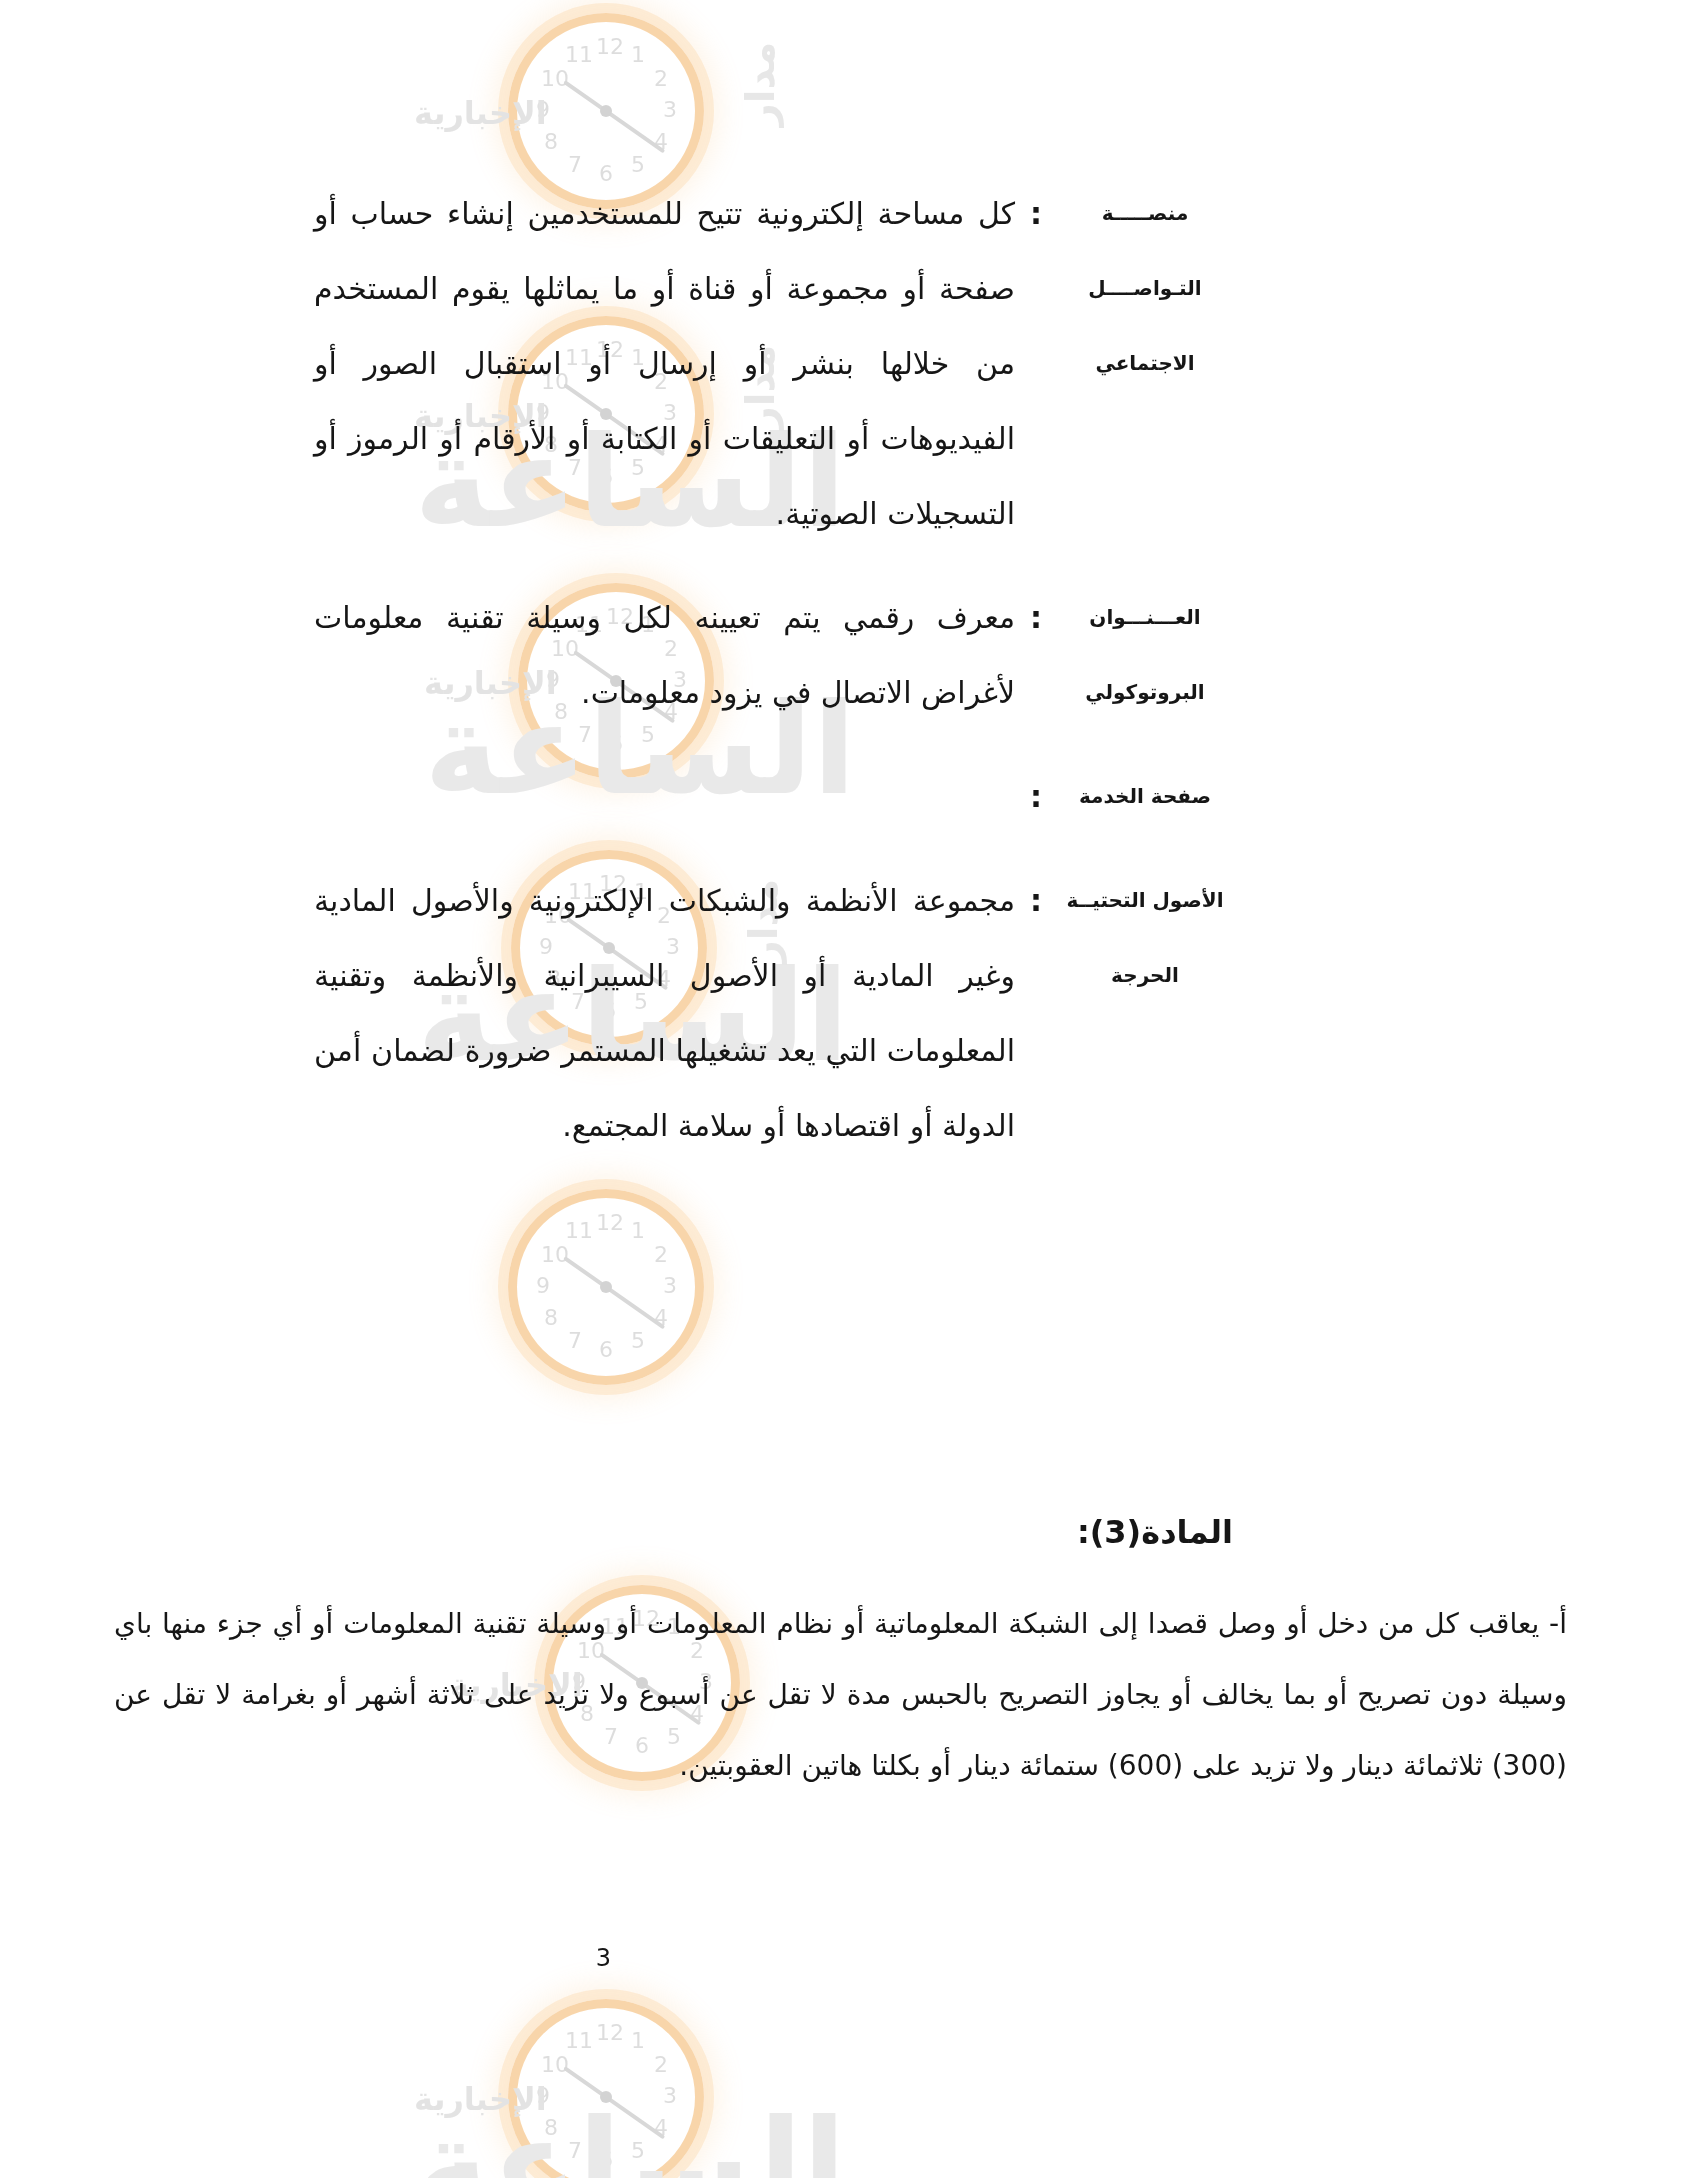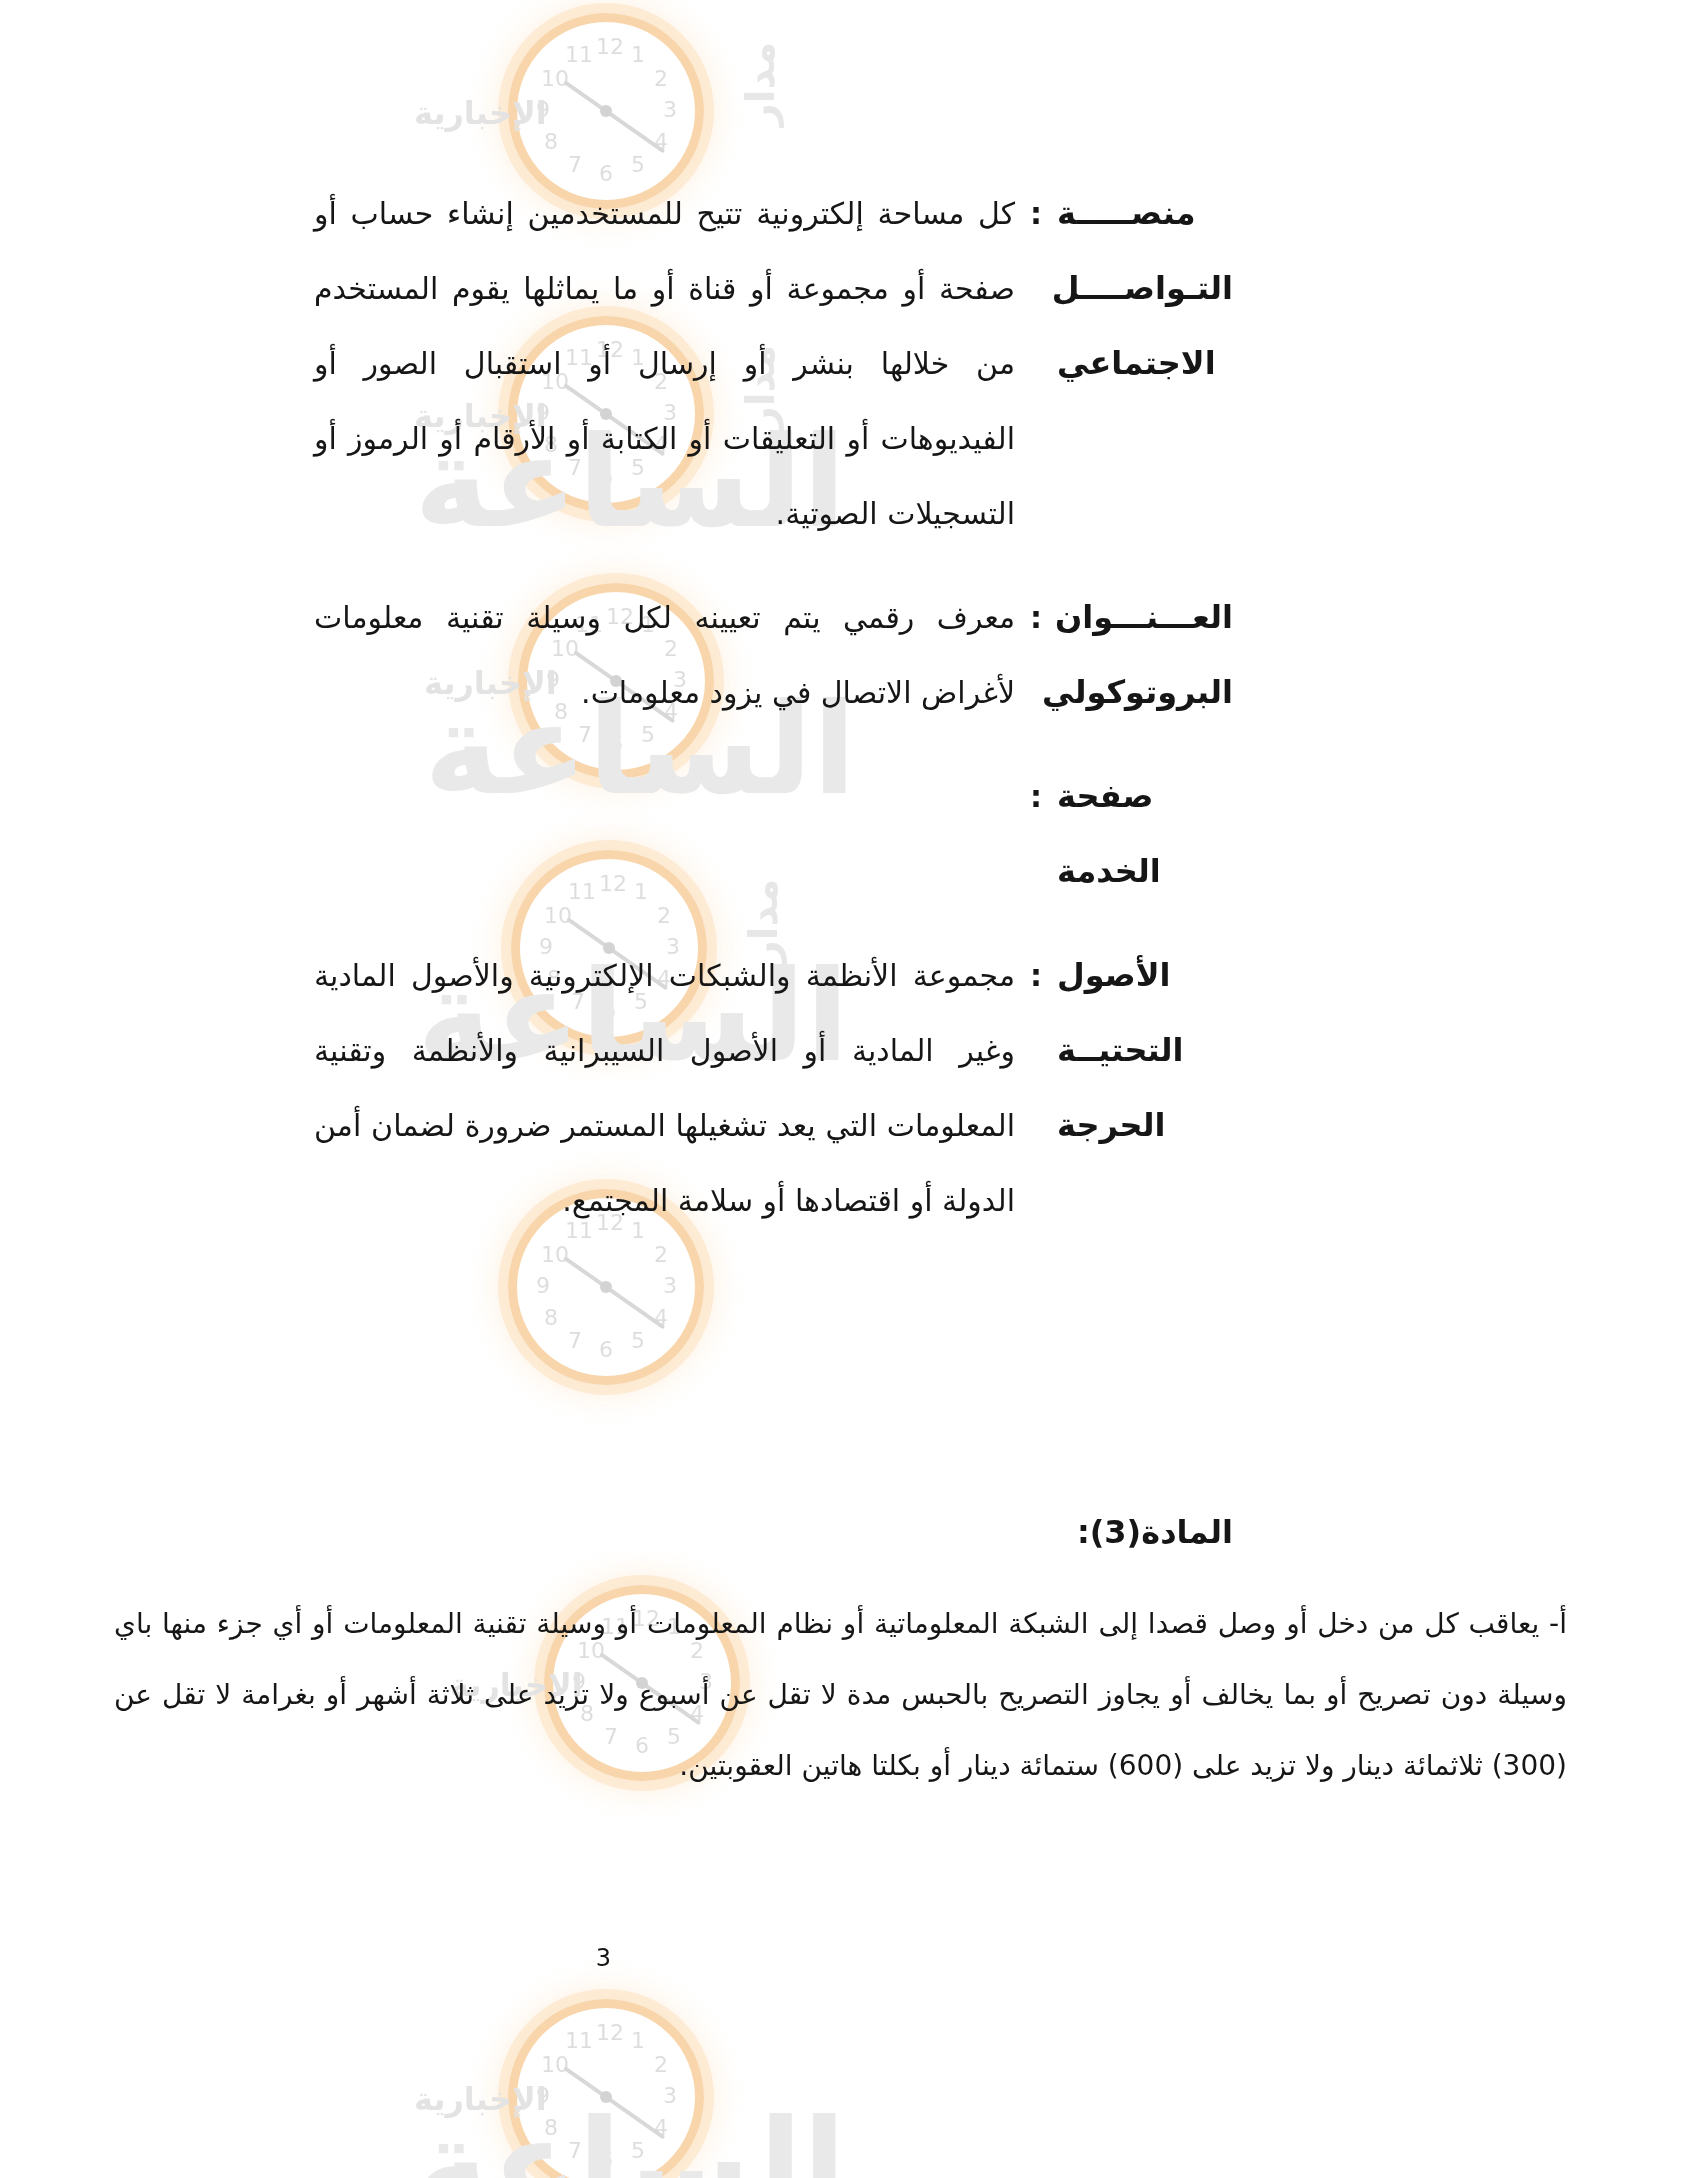--- a/index.html
+++ b/index.html
@@ -19,21 +19,21 @@
            white-space:nowrap;direction:rtl;line-height:1;}
   .wm-ikh{position:absolute;left:-94px;top:81px;font-size:32px;font-weight:700;color:#c9c9c9;
           white-space:nowrap;direction:rtl;}
   .wm-madar{position:absolute;left:210px;top:48px;font-size:40px;font-weight:700;color:#d0d0d0;
             transform:rotate(-90deg);white-space:nowrap;}
 
   
   .content{position:absolute;inset:0;z-index:1;}
   .defs{position:absolute;top:176px;right:450px;width:919px;direction:rtl;}
   .def-row{display:flex;margin-bottom:29px;font-size:30px;line-height:75px;}
-  .def-term{width:176px;font-weight:700;font-size:32px;white-space:pre-line;text-align:left;}
+  .def-term{width:176px;font-weight:700;font-size:20px;white-space:pre-line;text-align:center;}
   .def-colon{width:42px;text-align:center;font-weight:700;}
   .def-text{flex:1;text-align:justify;}
   .article-heading{position:absolute;top:1513px;right:450px;font-size:32px;font-weight:700;direction:rtl;}
   .article-para{position:absolute;top:1588px;right:116px;width:1453px;font-size:28px;line-height:71px;
                 text-align:justify;direction:rtl;}
   .page-num{position:absolute;top:1944px;left:554px;width:99px;text-align:center;font-size:24px;}
 </style>
 </head>
 <body>
 

